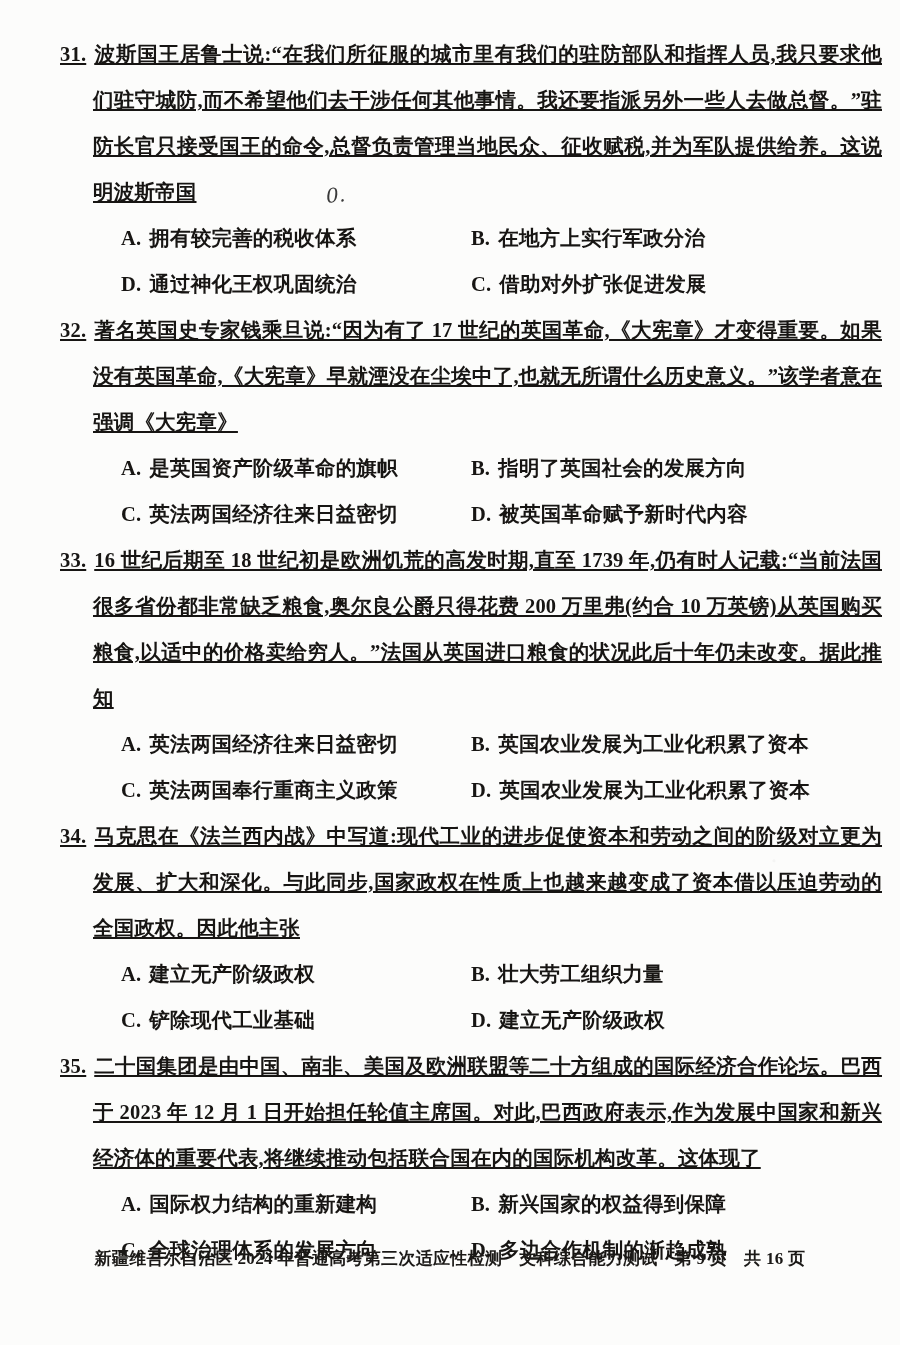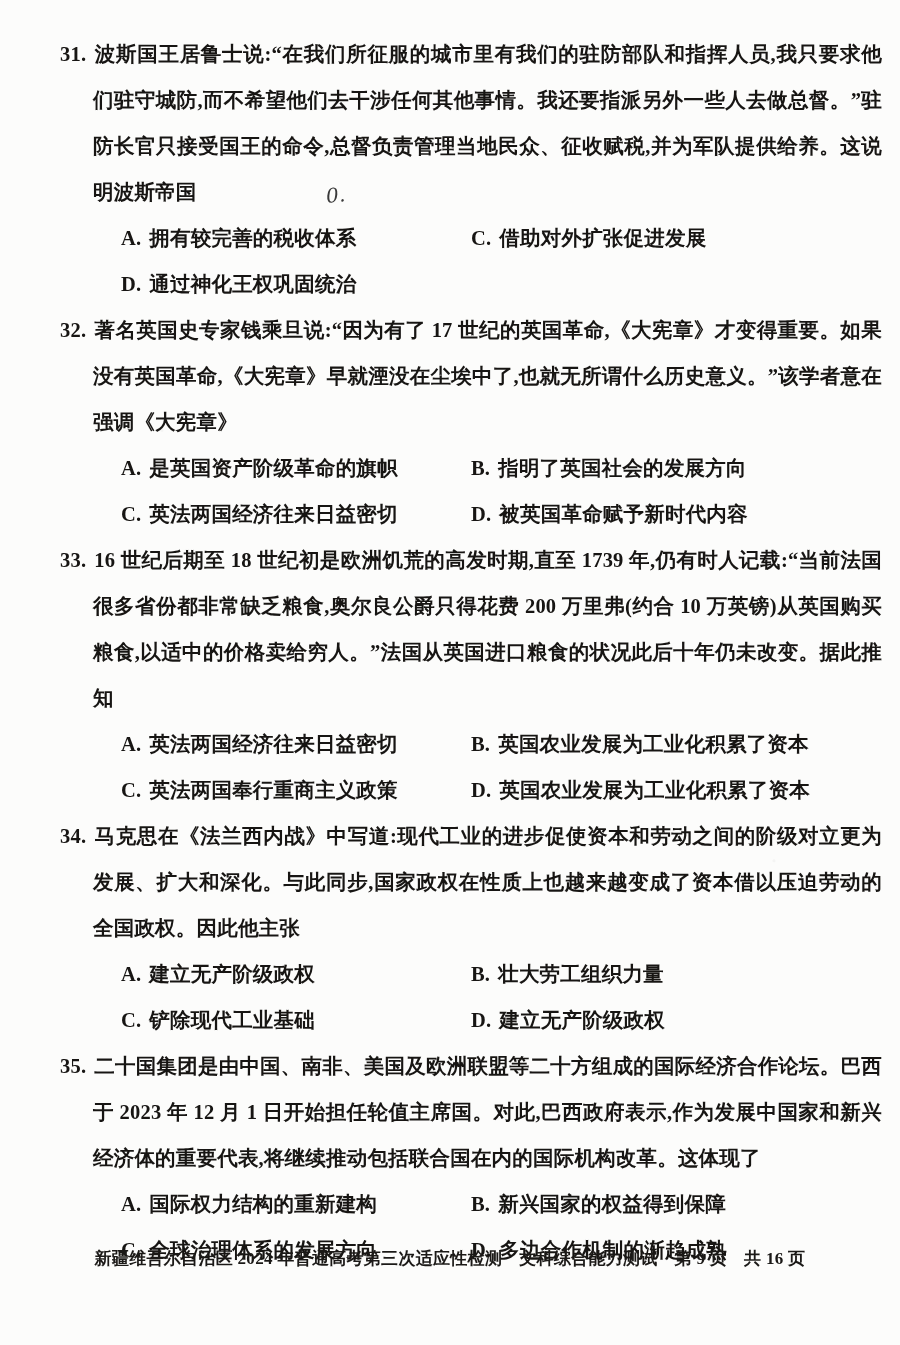--- a/index.html
+++ b/index.html
@@ -28,20 +28,21 @@
     width: 822px;
   }
   .question { font-weight: 700; }
   .stem {
     font-size: 20.5px;
     line-height: 46px;
     text-align: justify;
     padding-left: 33px;
     text-indent: -33px;
     letter-spacing: 0.2px;
+    text-decoration: underline;
   }
   .qnum { margin-right: 8px; }
   .options {
     margin-left: 33px;
     display: grid;
     grid-template-columns: 350px 1fr;
     grid-auto-rows: 46px;
     font-size: 20.5px;
     line-height: 46px;
     letter-spacing: 0.2px;
@@ -80,22 +81,23 @@
 
 <div class="page">
   <div class="content">
 
     <section class="question">
       <div class="stem">
         <span class="qnum">31.</span><span>波斯国王居鲁士说:“在我们所征服的城市里有我们的驻防部队和指挥人员,我只要求他们驻守城防,而不希望他们去干涉任何其他事情。我还要指派另外一些人去做总督。”驻防长官只接受国王的命令,总督负责管理当地民众、征收赋税,并为军队提供给养。这说明波斯帝国</span>
       </div>
       <div class="options">
         <div class="option"><span class="opt-label">A.</span><span>拥有较完善的税收体系</span></div>
+        <div class="option"><span class="opt-label">B.</span><span>在地方上实行军政分治</span></div>
+        <div class="option"><span class="opt-label">D.</span><span>通过神化王权巩固统治</span></div>
         <div class="option"><span class="opt-label">C.</span><span>借助对外扩张促进发展</span></div>
-        <div class="option"><span class="opt-label">D.</span><span>通过神化王权巩固统治</span></div>
       </div>
     </section>
 
     <section class="question">
       <div class="stem">
         <span class="qnum">32.</span><span>著名英国史专家钱乘旦说:“因为有了 17 世纪的英国革命,《大宪章》才变得重要。如果没有英国革命,《大宪章》早就湮没在尘埃中了,也就无所谓什么历史意义。”该学者意在强调《大宪章》</span>
       </div>
       <div class="options">
         <div class="option"><span class="opt-label">A.</span><span>是英国资产阶级革命的旗帜</span></div>
         <div class="option"><span class="opt-label">B.</span><span>指明了英国社会的发展方向</span></div>

